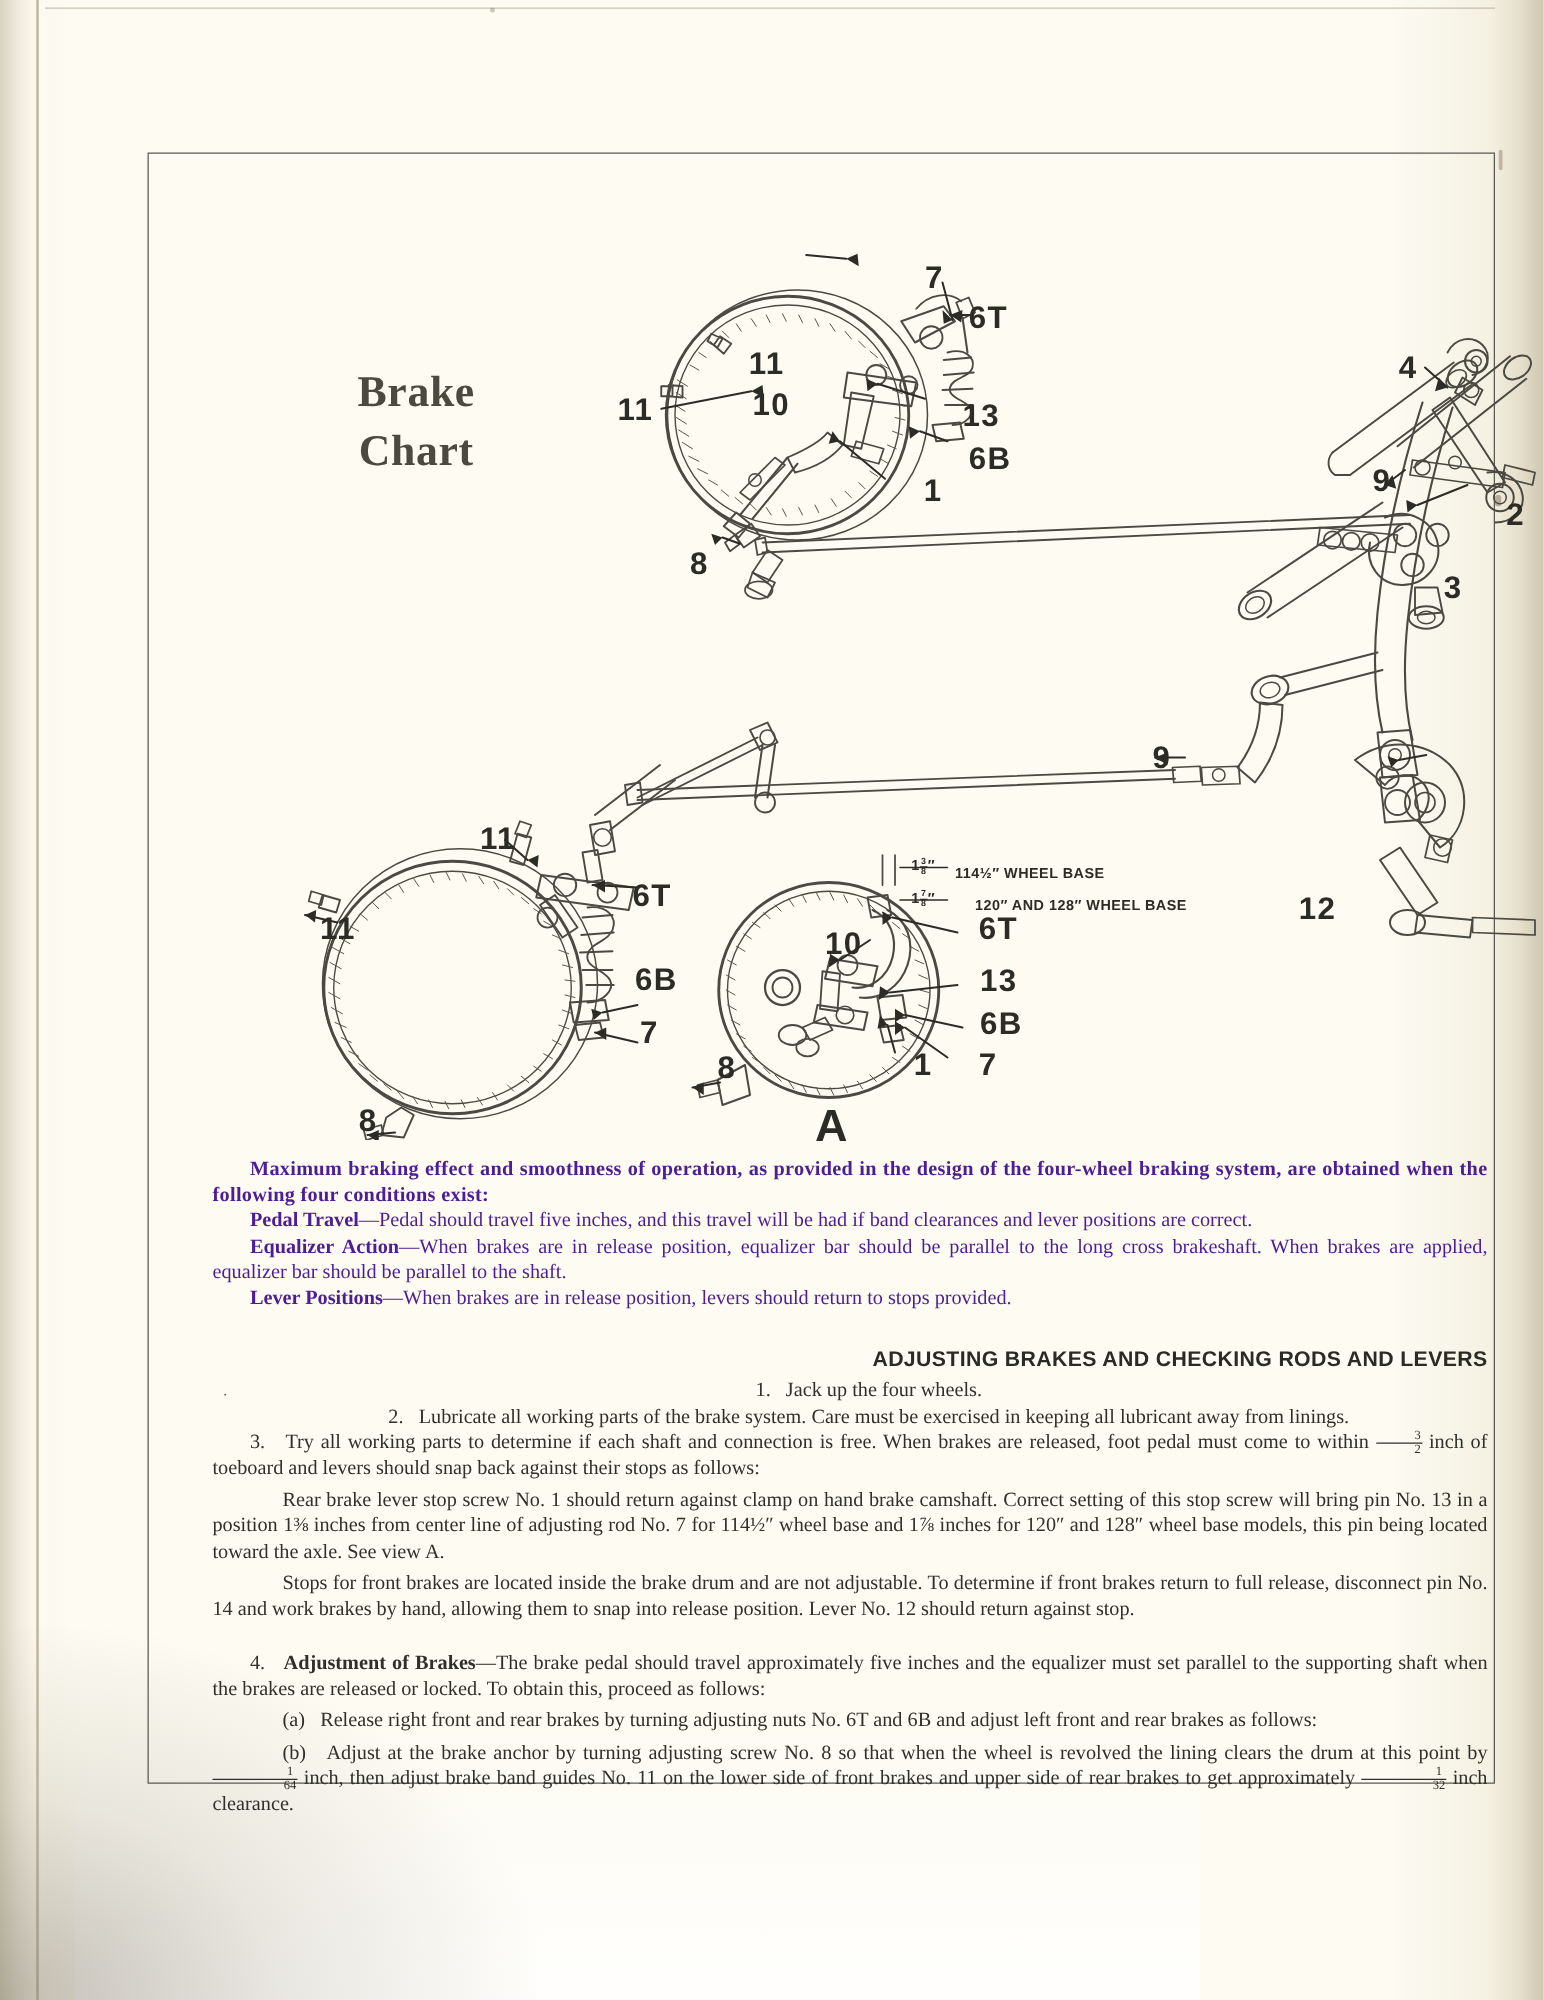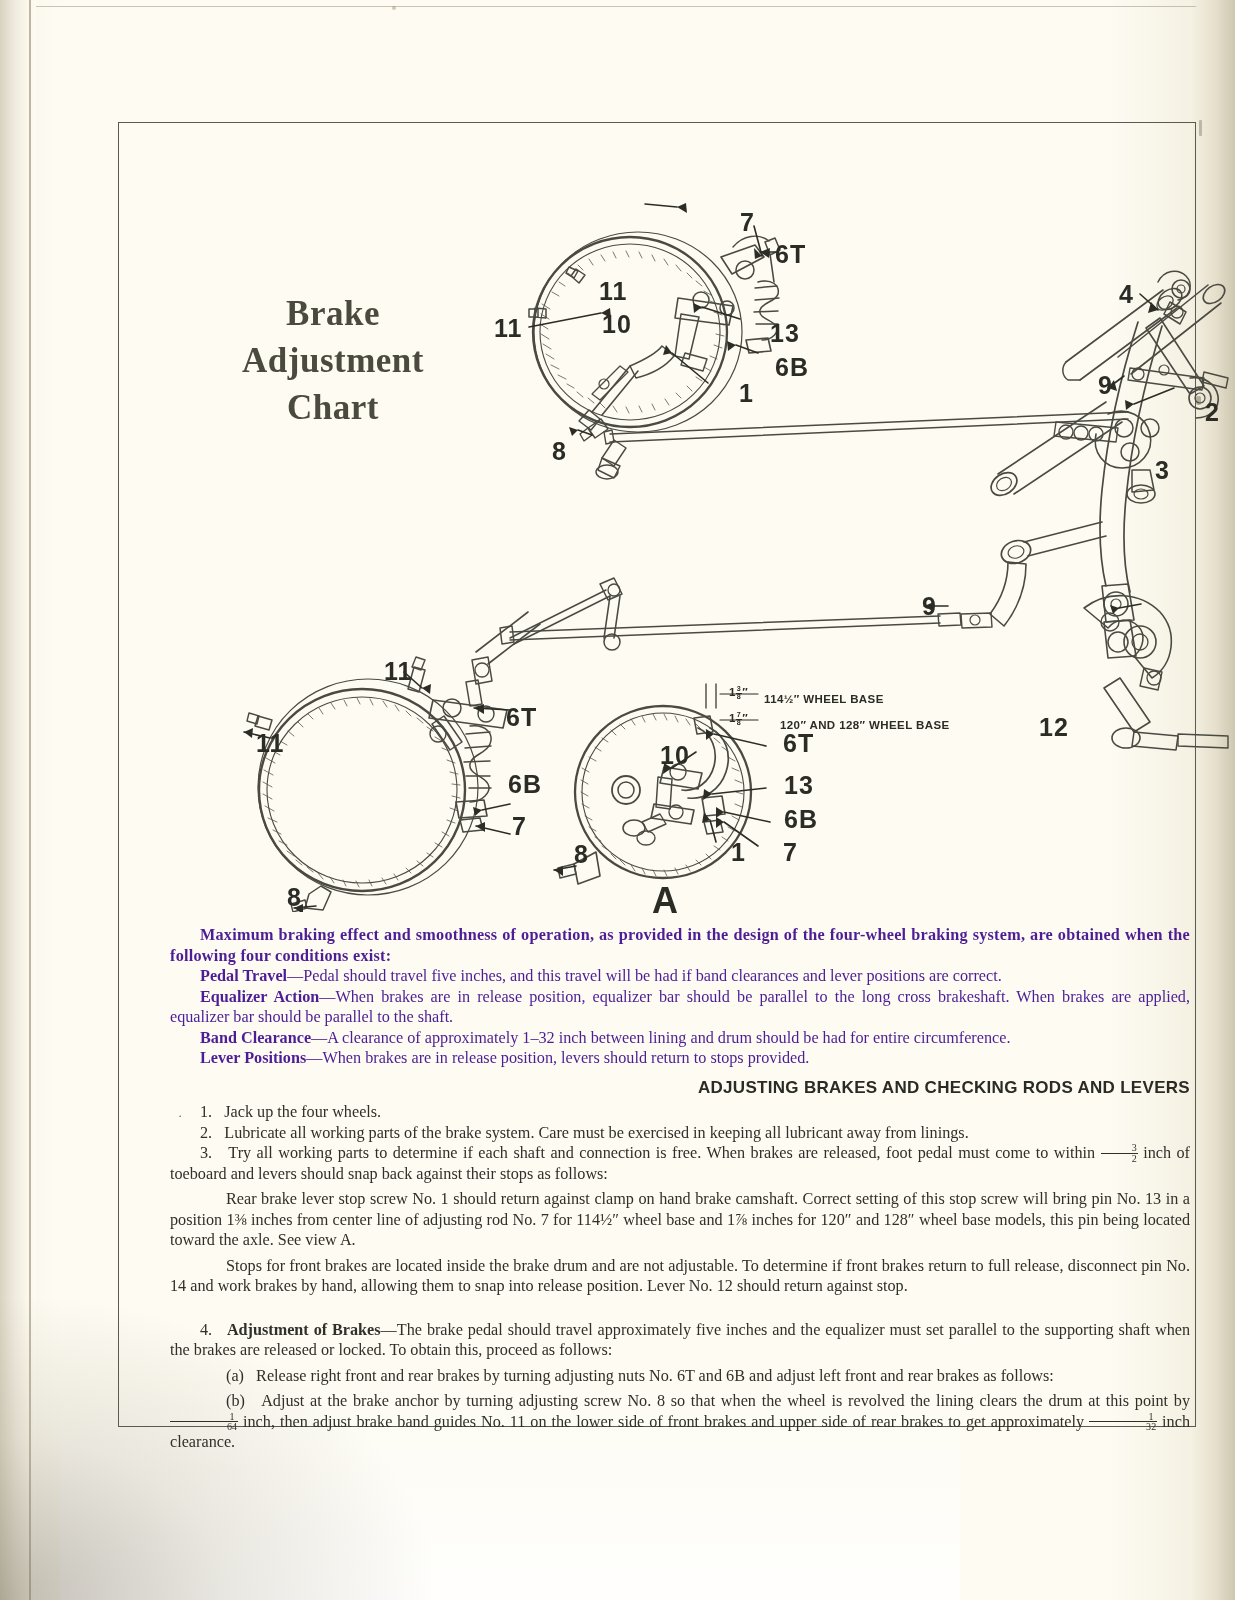--- a/index.html
+++ b/index.html
@@ -125,21 +125,21 @@
     font-weight:700;
     font-size:17px;
     letter-spacing:.3px;
     color:#2b2b25;
     text-align:right;
   }
   #numbered-list{
     position:absolute;left:170px;top:1102px;width:1020px;
     color:#30302a;font-size:16.2px;line-height:20.5px;
   }
-  #numbered-list p{margin:0;}
+  #numbered-list p{margin:0;text-align:center;}
   .li-ind{text-indent:30px;}
   .dot-mark{
     position:absolute;left:0px;top:1108px;font-size:13px;color:#6a6a5c;
   }
 </style>
 </head>
 <body>
 
 <div id="scan-page"></div>
 <div id="left-binding-edge"></div>
@@ -149,21 +149,20 @@
 <div id="bottom-page-glow"></div>
 <div id="bottom-left-shadow"></div>
 <div id="speck-a"></div>
 <div id="speck-b"></div>
 <div id="speck-c"></div>
 
 <div id="chart-frame"></div>
 
 <div id="chart-title">
   <div>Brake</div>
-  <div>Adjustment</div>
   <div>Chart</div>
 </div>
 
 <div id="technical-drawing">
 <svg width="1117" height="790" viewBox="0 0 1117 790" xmlns="http://www.w3.org/2000/svg">
   <g fill="none" stroke="#4a4a42" stroke-width="1.7" stroke-linecap="round" stroke-linejoin="round">
 
     <g>
       <ellipse cx="520" cy="210" rx="104" ry="100" stroke-width="1.2"></ellipse>
       <ellipse cx="512" cy="210" rx="97" ry="95" stroke-width="2.3"></ellipse>
@@ -499,21 +498,20 @@
 
 <div style="position:absolute;left:729px;top:712px;" class="lbl-dim">
   <span>1</span><span class="frac"><span class="num">7</span><span class="den">8</span></span><span>″</span>
 </div>
 <div style="position:absolute;left:780px;top:719px;" class="lbl-dim">120″ AND 128″ WHEEL BASE</div>
 
 <div id="body-text">
   <p class="lede para-ind">Maximum braking effect and smoothness of operation, as provided in the design of the four-wheel braking system, are obtained when the following four conditions exist:</p>
   <p class="para-ind"><span class="run-in">Pedal Travel</span><span>—Pedal should travel five inches, and this travel will be had if band clearances and lever positions are correct.</span></p>
   <p class="para-ind"><span class="run-in">Equalizer Action</span><span>—When brakes are in release position, equalizer bar should be parallel to the long cross brakeshaft. When brakes are applied, equalizer bar should be parallel to the shaft.</span></p>
-  <p class="para-ind"><span class="run-in">Band Clearance</span><span>—A clearance of approximately 1–32 inch between lining and drum should be had for entire circumference.</span></p>
   <p class="para-ind"><span class="run-in">Lever Positions</span><span>—When brakes are in release position, levers should return to stops provided.</span></p>
 </div>
 
 <div id="section-heading">ADJUSTING BRAKES AND CHECKING RODS AND LEVERS</div>
 
 <div id="numbered-list">
   <p class="li-ind"><span>1.</span>&nbsp;&nbsp; <span>Jack up the four wheels.</span></p>
   <p class="li-ind"><span>2.</span>&nbsp;&nbsp; <span>Lubricate all working parts of the brake system.   Care must be exercised in keeping all lubricant away from linings.</span></p>
   <p class="li-ind" style="text-align:justify"><span>3.</span>&nbsp;&nbsp; <span>Try all working parts to determine if each shaft and connection is free.   When brakes are released, foot pedal must come to within </span><span class="frac"><span class="num">3</span><span class="den">2</span></span><span> inch of toeboard and levers should snap back against their stops as follows:</span></p>
 

